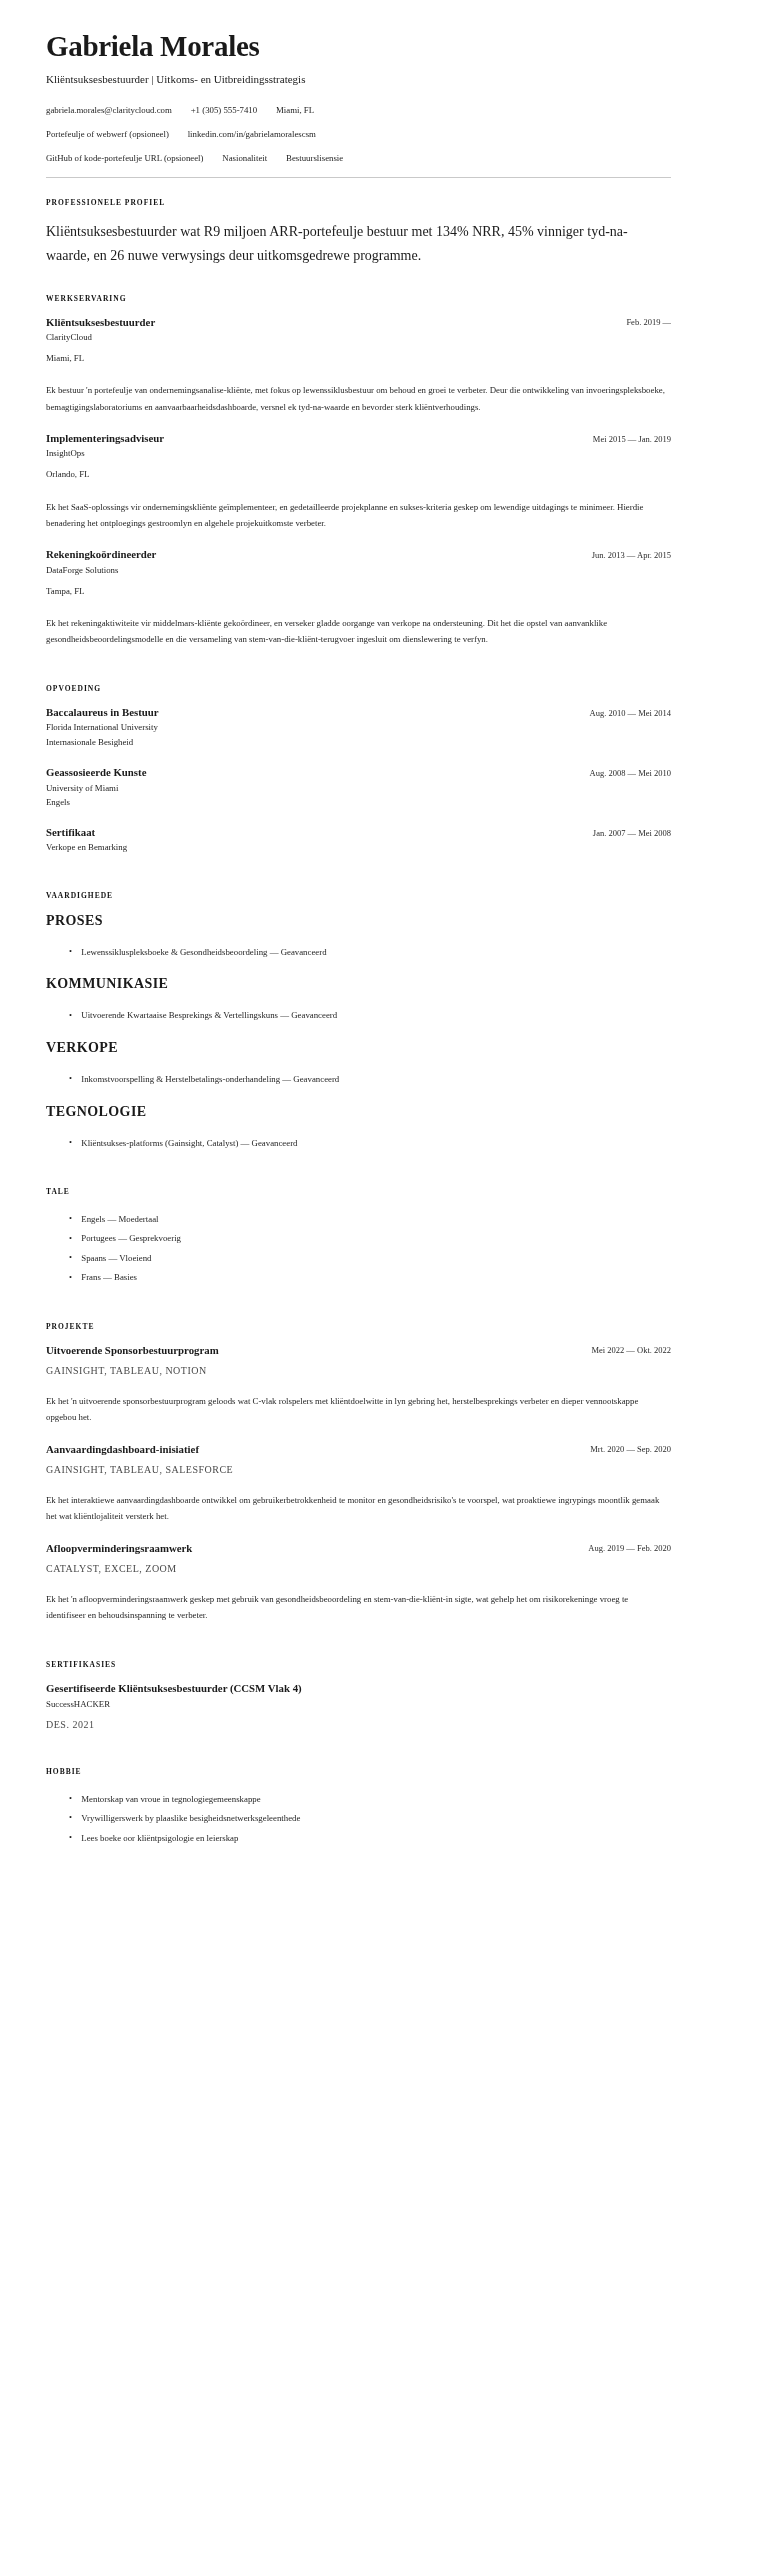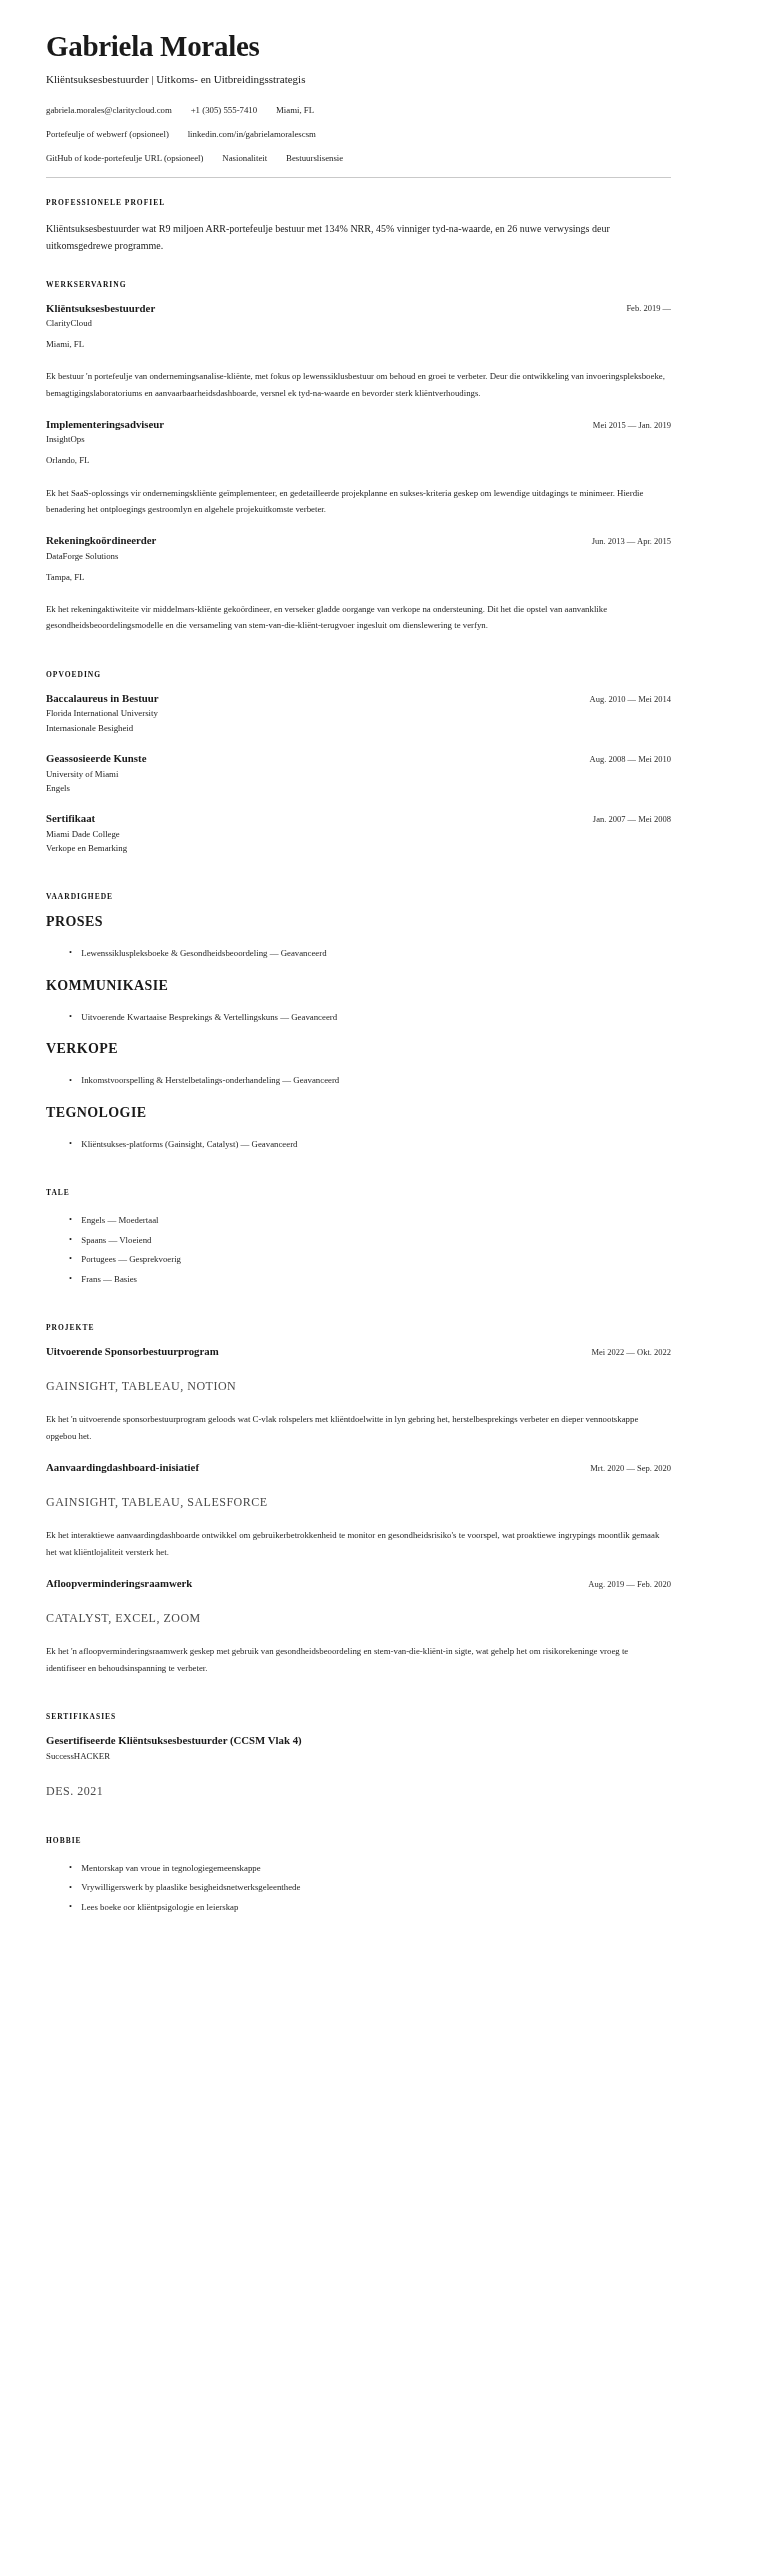--- a/index.html
+++ b/index.html
@@ -93,35 +93,35 @@
     margin: 7.8px 0 0 0;
     color: #242424;
   }
   .entry-sub {
     font-size: 8.8px;
     line-height: 1.5;
     margin: 1.3px 0 0 0;
     color: #242424;
   }
   .entry-stack {
-    font-size: 12px;
+    font-size: 10px;
     letter-spacing: 0.5px;
     text-transform: uppercase;
     color: #4a4a4a;
-    margin: 21px 0 0 0;
+    margin: 8px 0 0 0;
   }
   .entry-body {
     font-size: 8.8px;
     line-height: 1.85;
     margin: 17px 0 0 0;
     color: #1f1f1f;
     max-width: 620px;
   }
   .summary-body {
-    font-size: 10px;
+    font-size: 14px;
     line-height: 1.75;
     margin: 0;
     color: #1b1b1b;
     max-width: 640px;
   }
 
   
   .skill-group { margin-bottom: 13px; }
   .skill-group-title {
     font-size: 14px;
@@ -247,21 +247,20 @@
       </div>
       <p class="entry-org">University of Miami</p>
       <p class="entry-sub">Engels</p>
     </div>
 
     <div class="entry">
       <div class="entry-head">
         <h3 class="entry-title">Sertifikaat</h3>
         <span class="entry-date">Jan. 2007 — Mei 2008</span>
       </div>
-      <p class="entry-org">Miami Dade College</p>
       <p class="entry-sub">Verkope en Bemarking</p>
     </div>
   </section>
   <div class="section-gap"></div>
 
   <section class="section">
     <h2 class="section-title">VAARDIGHEDE</h2>
 
     <div class="skill-group">
       <h3 class="skill-group-title">PROSES</h3>
@@ -290,22 +289,22 @@
         <li>Kliëntsukses-platforms (Gainsight, Catalyst) — Geavanceerd</li>
       </ul>
     </div>
   </section>
   <div class="section-gap"></div>
 
   <section class="section">
     <h2 class="section-title">TALE</h2>
     <ul class="bullets lang-list">
       <li>Engels — Moedertaal</li>
+      <li>Portugees — Gesprekvoerig</li>
       <li>Spaans — Vloeiend</li>
-      <li>Portugees — Gesprekvoerig</li>
       <li>Frans — Basies</li>
     </ul>
   </section>
   <div class="section-gap"></div>
 
   <section class="section">
     <h2 class="section-title">PROJEKTE</h2>
 
     <div class="entry">
       <div class="entry-head">

